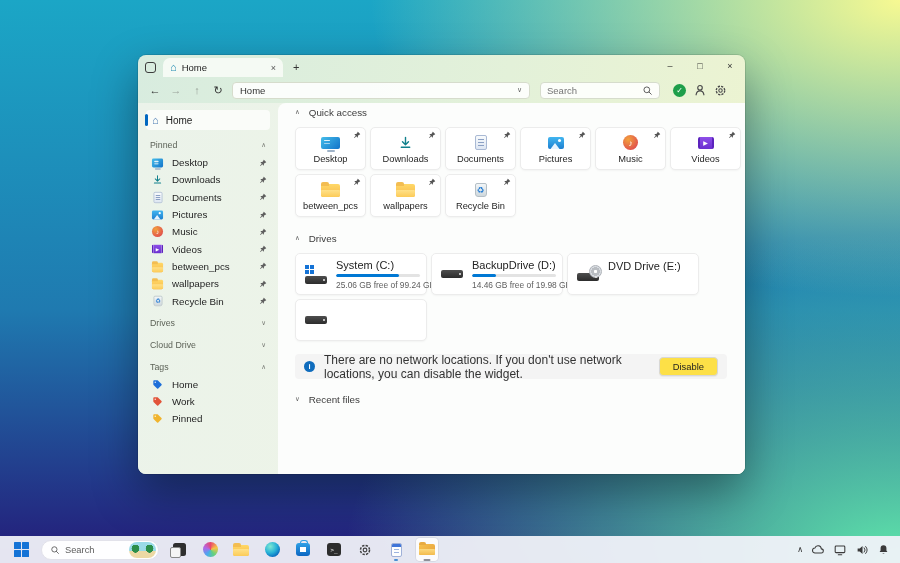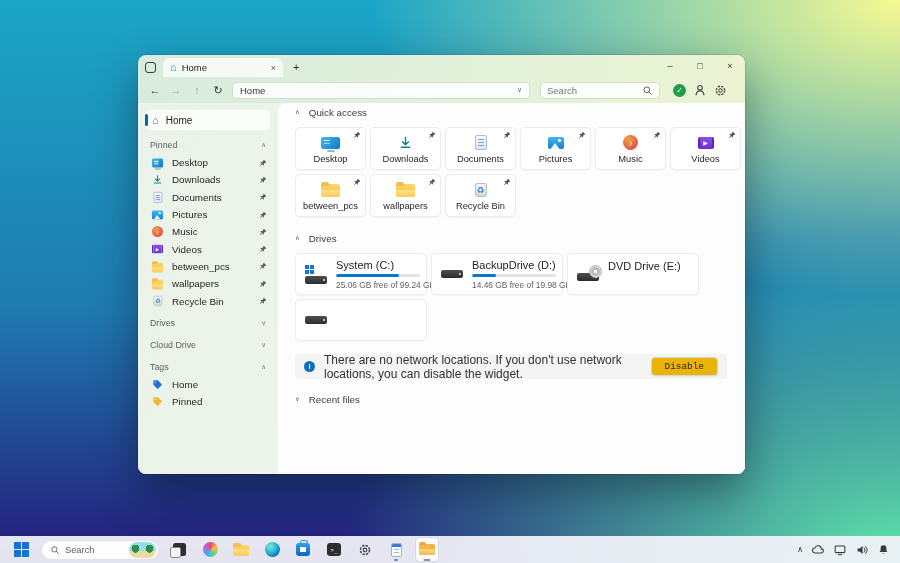--- a/index.html
+++ b/index.html
@@ -75,22 +75,22 @@
   .dic { width:24px; flex:none; display:flex; flex-direction:column; align-items:center; justify-content:center; }
   .dinfo { display:flex; flex-direction:column; justify-content:center; }
   .dname { font-size:11px; color:#232323; }
   .dbar { width:84px; height:3px; background:#e3e3e3; border-radius:2px; margin:3px 0 3px 0; overflow:hidden; }
   .dfill { display:block; height:100%; background:#0078d4; border-radius:2px; }
   .dfree { font-size:8.4px; color:#5e5e5e; white-space:nowrap; }
   .banner { height:25px; margin:7px 2px 12px 0; background:#f4f4f4; border-radius:4px; display:flex; align-items:center; padding:0 9px; gap:9px; }
   .binfo { width:11px; height:11px; border-radius:50%; background:#0f6cbd; color:#fff; font-size:7.5px; font-weight:bold;
     display:flex; align-items:center; justify-content:center; flex:none; }
   .btext { flex:1; font-size:12px; color:#333; }
-  .bbtn { font-size:9.4px; color:#1f1f1f; background:#eab308; border:1px solid #d7d7d7; border-radius:4px; padding:3px 13px;
-    box-shadow:0 1px 1px rgba(0,0,0,.05); font-family:Liberation Mono, monospace; }
+  .bbtn { font-size:9.4px; color:#1f1f1f; background:#fde047; border:1px solid #d7d7d7; border-radius:4px; padding:3px 13px;
+    box-shadow:0 1px 1px rgba(0,0,0,.05); font-family:Liberation Sans, sans-serif; }
   
   .ic-desktop { width:19px; height:12px; border-radius:2px; background:linear-gradient(135deg,#45bdea,#1273c9); position:relative; }
   .ic-desktop::before { content:""; position:absolute; left:3px; top:3px; width:6px; height:1.5px; background:rgba(255,255,255,.85); border-radius:1px;
     box-shadow:0 3px 0 rgba(255,255,255,.55); }
   .ic-desktop::after { content:""; position:absolute; left:50%; bottom:-3px; transform:translateX(-50%); width:8px; height:2px; background:#9fb3c8; border-radius:1px; }
   .ic-downloads { color:#11808c; width:15px; height:15px; }
   .ic-doc { width:12px; height:15px; background:linear-gradient(#f8fafc,#dde6f2); border:1px solid #a9b9d4; border-radius:2px; position:relative; }
   .ic-doc::before { content:""; position:absolute; left:2px; right:2px; top:3px; height:7px;
     background:repeating-linear-gradient(#8ba0c4 0 1px, transparent 1px 3px); }
   .ic-pics { width:16px; height:12px; border-radius:2px; background:linear-gradient(#41b5f0,#1e7fd0); position:relative; overflow:hidden; }
@@ -371,20 +371,28 @@
         <div class="sitem">
           <span class="sic">
               <svg class="ic-tag gsz" style="color:#1e6fd9">
                 <use href="#i-tag" xlink:href="#i-tag"></use>
               </svg>
             </span>
           <span class="slabel">Home</span>
         </div>
         <div class="sitem">
           <span class="sic">
+              <svg class="ic-tag gsz" style="color:#e2543a">
+                <use href="#i-tag" xlink:href="#i-tag"></use>
+              </svg>
+            </span>
+          <span class="slabel">Work</span>
+        </div>
+        <div class="sitem">
+          <span class="sic">
               <svg class="ic-tag gsz" style="color:#f0b42d">
                 <use href="#i-tag" xlink:href="#i-tag"></use>
               </svg>
             </span>
           <span class="slabel">Pinned</span>
         </div>
       </div>
 
       <div class="content">
 

